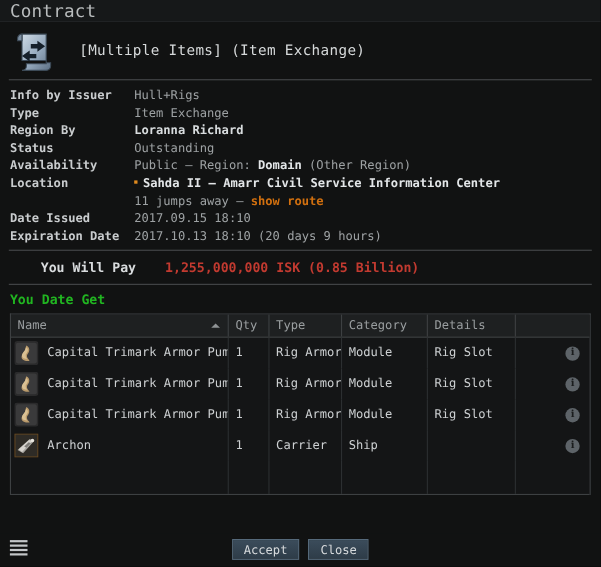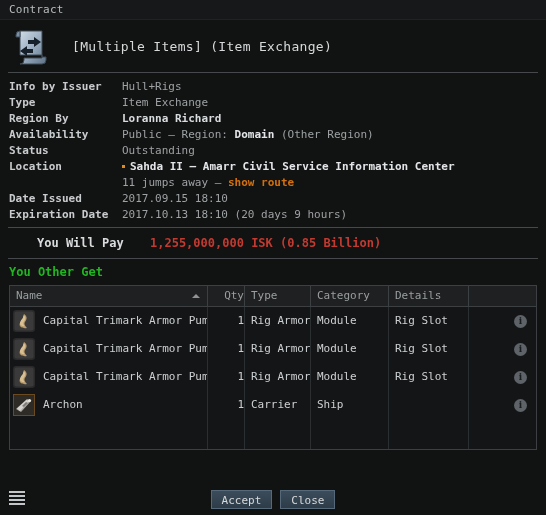--- a/index.html
+++ b/index.html
@@ -28,21 +28,21 @@
   #titlebar {
     height: 20px;
     background: #161819;
     border-bottom: 1px solid #202224;
     display: flex;
     align-items: center;
     padding-left: 9px;
     box-sizing: border-box;
   }
   #titlebar .title-text {
-    font-size: 11px;
+    font-size: 16px;
     color: #b9bcbd;
     letter-spacing: 0.2px;
   }
 
   
   #contract-header {
     display: flex;
     align-items: center;
     height: 52px;
     padding: 0 10px;
@@ -164,21 +164,21 @@
     line-height: 20px;
     padding-left: 6px;
     box-sizing: border-box;
     border-right: 1px solid #3d4042;
     position: relative;
     overflow: hidden;
   }
   .tbl-head .cell:last-child { border-right: none; }
 
   .col-name     { width: 198px; flex: 0 0 198px; }
-  .col-qty      { width: 37px;  flex: 0 0 37px; text-align: right;  }
+  .col-qty      { width: 37px;  flex: 0 0 37px;  }
   .col-type     { width: 66px;  flex: 0 0 66px;  }
   .col-category { width: 78px;  flex: 0 0 78px;  }
   .col-details  { width: 80px;  flex: 0 0 80px;  }
   .col-info     { width: 66px;  flex: 0 0 66px;  }
 
   .sort-arrow {
     position: absolute;
     right: 7px;
     top: 8px;
     width: 0; height: 0;
@@ -325,34 +325,34 @@
       <span class="dlabel">Type</span>
       <span class="dvalue plain">Item Exchange</span>
     </div>
 
     <div class="drow">
       <span class="dlabel">Region By</span>
       <span class="dvalue bright">Loranna Richard</span>
     </div>
 
     <div class="drow">
+      <span class="dlabel">Status</span>
+      <span class="dvalue plain">Outstanding</span>
+    </div>
+
+    <div class="drow">
       <span class="dlabel">Availability</span>
       <span class="dvalue">
         <span class="plain">Public – Region:</span>
         <span class="loc-name">Domain</span>
         <span class="plain">(Other Region)</span>
       </span>
     </div>
 
     <div class="drow">
-      <span class="dlabel">Status</span>
-      <span class="dvalue plain">Outstanding</span>
-    </div>
-
-    <div class="drow">
       <span class="dlabel">Location</span>
       <span class="dvalue">
         <span class="loc-dot"></span><span class="loc-name">Sahda II – Amarr Civil Service Information Center</span>
       </span>
     </div>
 
     <div class="drow">
       <span class="dlabel"></span>
       <span class="dvalue">
         <span class="plain">11 jumps away –</span>
@@ -374,21 +374,21 @@
 
   <div class="hrule"></div>
 
   <div class="section-row">
     <span class="section-label">You Will Pay</span>
     <span class="pay-amount">1,255,000,000 ISK (0.85 Billion)</span>
   </div>
 
   <div class="hrule"></div>
 
-  <div id="get-heading">You Other Get</div>
+  <div id="get-heading">You Date Get</div>
 
   <div id="items-table">
 
     <div class="tbl-head">
       <div class="cell col-name">
         <span>Name</span>
         <span class="sort-arrow"></span>
       </div>
       <div class="cell col-qty">Qty</div>
       <div class="cell col-type">Type</div>

